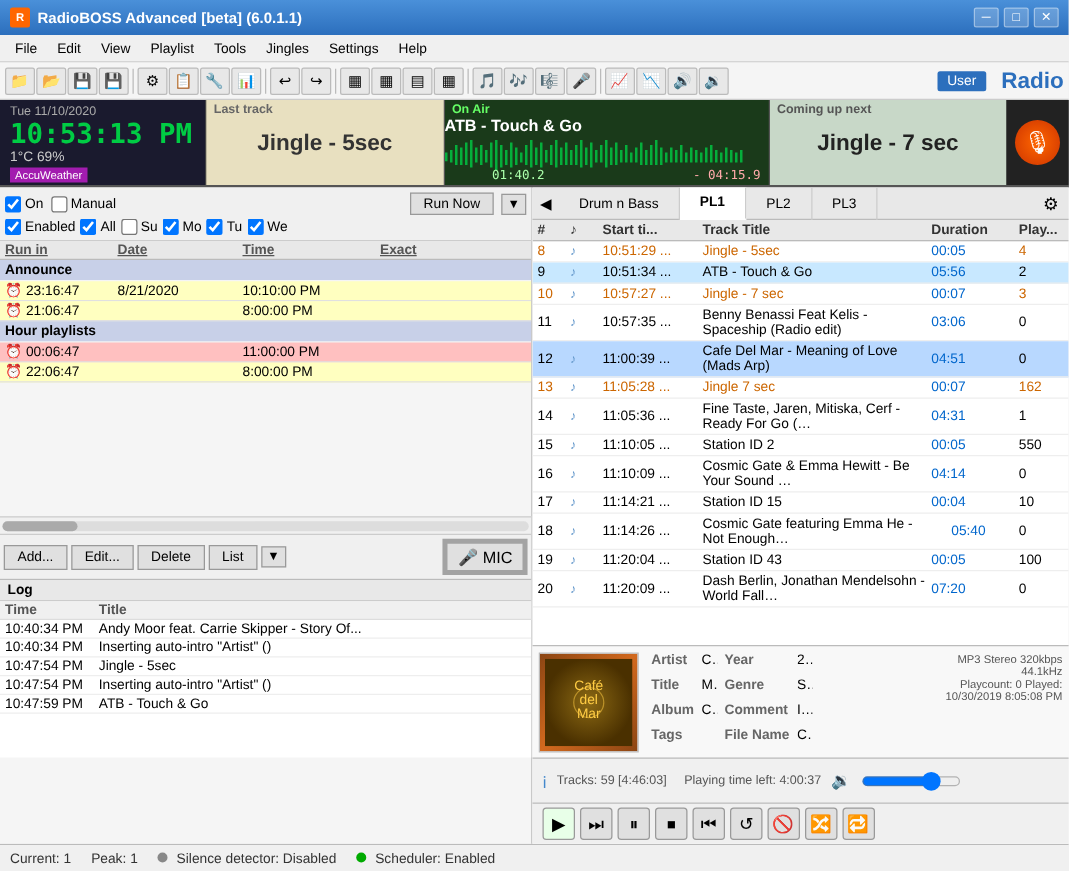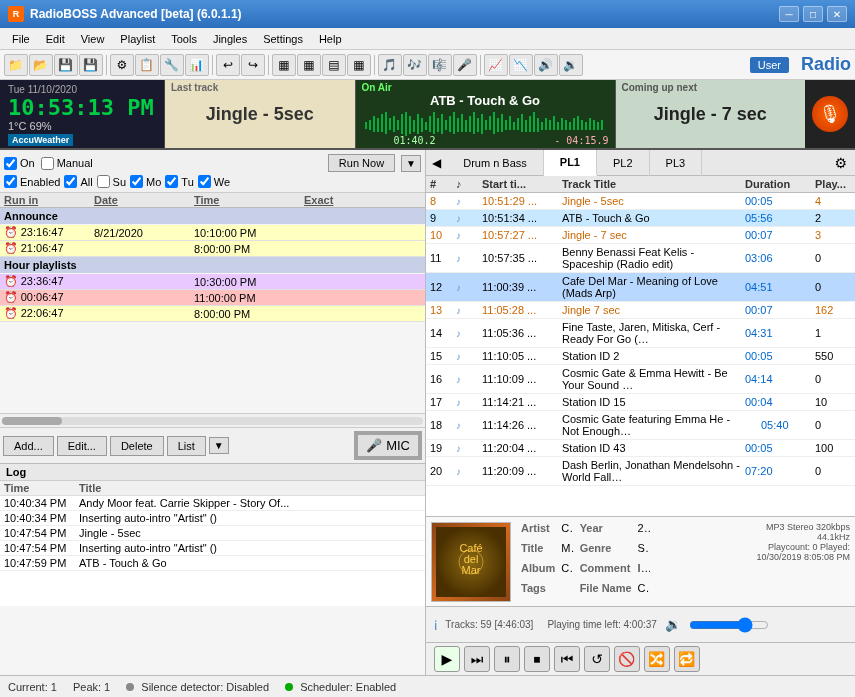--- a/index.html
+++ b/index.html
@@ -23,27 +23,27 @@
     .tb-right { margin-left: auto; display: flex; align-items: center; gap: 6px; }
     .user-badge { background: #2c6fbd; color: white; padding: 2px 8px; font-size: 11px; border-radius: 2px; }
     .radio-logo { font-size: 18px; font-weight: bold; color: #2c6fbd; margin-left: 6px; }
 
     
     .top-section { display: flex; height: 70px; background: #2b2b2b; color: white; border-bottom: 2px solid #555; }
     .clock-panel { width: 165px; background: #1a1a2e; padding: 4px 8px; border-right: 1px solid #444; }
     .date-text { font-size: 10px; color: #aaa; }
     .time-display { font-size: 22px; color: #00cc44; font-weight: bold; font-family: monospace; }
     .temp-text { font-size: 11px; color: #ccc; }
-    .accu-badge { background: #0369a1; color: white; font-size: 9px; padding: 1px 4px; margin-top: 2px; display: inline-block; font-weight: bold; }
+    .accu-badge { background: #a21caf; color: white; font-size: 9px; padding: 1px 4px; margin-top: 2px; display: inline-block; }
 
     .last-track-panel { flex: 1; background: #e8e0c0; border-right: 1px solid #555; display: flex; flex-direction: column; justify-content: center; align-items: center; position: relative; }
     .panel-label { position: absolute; top: 2px; left: 6px; font-size: 10px; color: #666; font-weight: bold; }
     .track-name-last { font-size: 18px; font-weight: bold; color: #333; }
 
-    .on-air-panel { width: 260px; background: #1a3a1a; border-right: 1px solid #555; display: flex; flex-direction: column; justify-content: center; align-items: center; position: relative; }
+    .on-air-panel { width: 260px; background: #1a3a1a; border-right: 1px solid #555; display: flex; flex-direction: column; justify-content: center; position: relative; }
     .on-air-label { position: absolute; top: 2px; left: 6px; font-size: 10px; color: #66ff66; font-weight: bold; }
     .atb-label { font-size: 13px; font-weight: bold; color: white; }
 
     .coming-up-panel { flex: 1; background: #c8d8c8; display: flex; flex-direction: column; justify-content: center; align-items: center; position: relative; }
     .panel-label-right { position: absolute; top: 2px; left: 6px; font-size: 10px; color: #555; font-weight: bold; }
     .coming-track { font-size: 18px; font-weight: bold; color: #222; }
 
     .radio-icon { width: 50px; background: #222; display: flex; align-items: center; justify-content: center; }
     .radio-icon-inner { width: 36px; height: 36px; border-radius: 50%; background: radial-gradient(circle, #ff6600, #cc3300); display: flex; align-items: center; justify-content: center; font-size: 18px; }
 
@@ -350,26 +350,20 @@
       <div class="sched-row announce-row">
         <span>⏰ 21:06:47</span>
         <span></span>
         <span>8:00:00 PM</span>
         <span></span>
       </div>
 
       <div class="section-title-row">
         <span>Hour playlists</span>
       </div>
-      <div class="sched-row hour-row-purple">
-        <span>⏰ 23:36:47</span>
-        <span></span>
-        <span>10:30:00 PM</span>
-        <span></span>
-      </div>
       <div class="sched-row hour-row-pink">
         <span>⏰ 00:06:47</span>
         <span></span>
         <span>11:00:00 PM</span>
         <span></span>
       </div>
       <div class="sched-row hour-row-yellow">
         <span>⏰ 22:06:47</span>
         <span></span>
         <span>8:00:00 PM</span>

